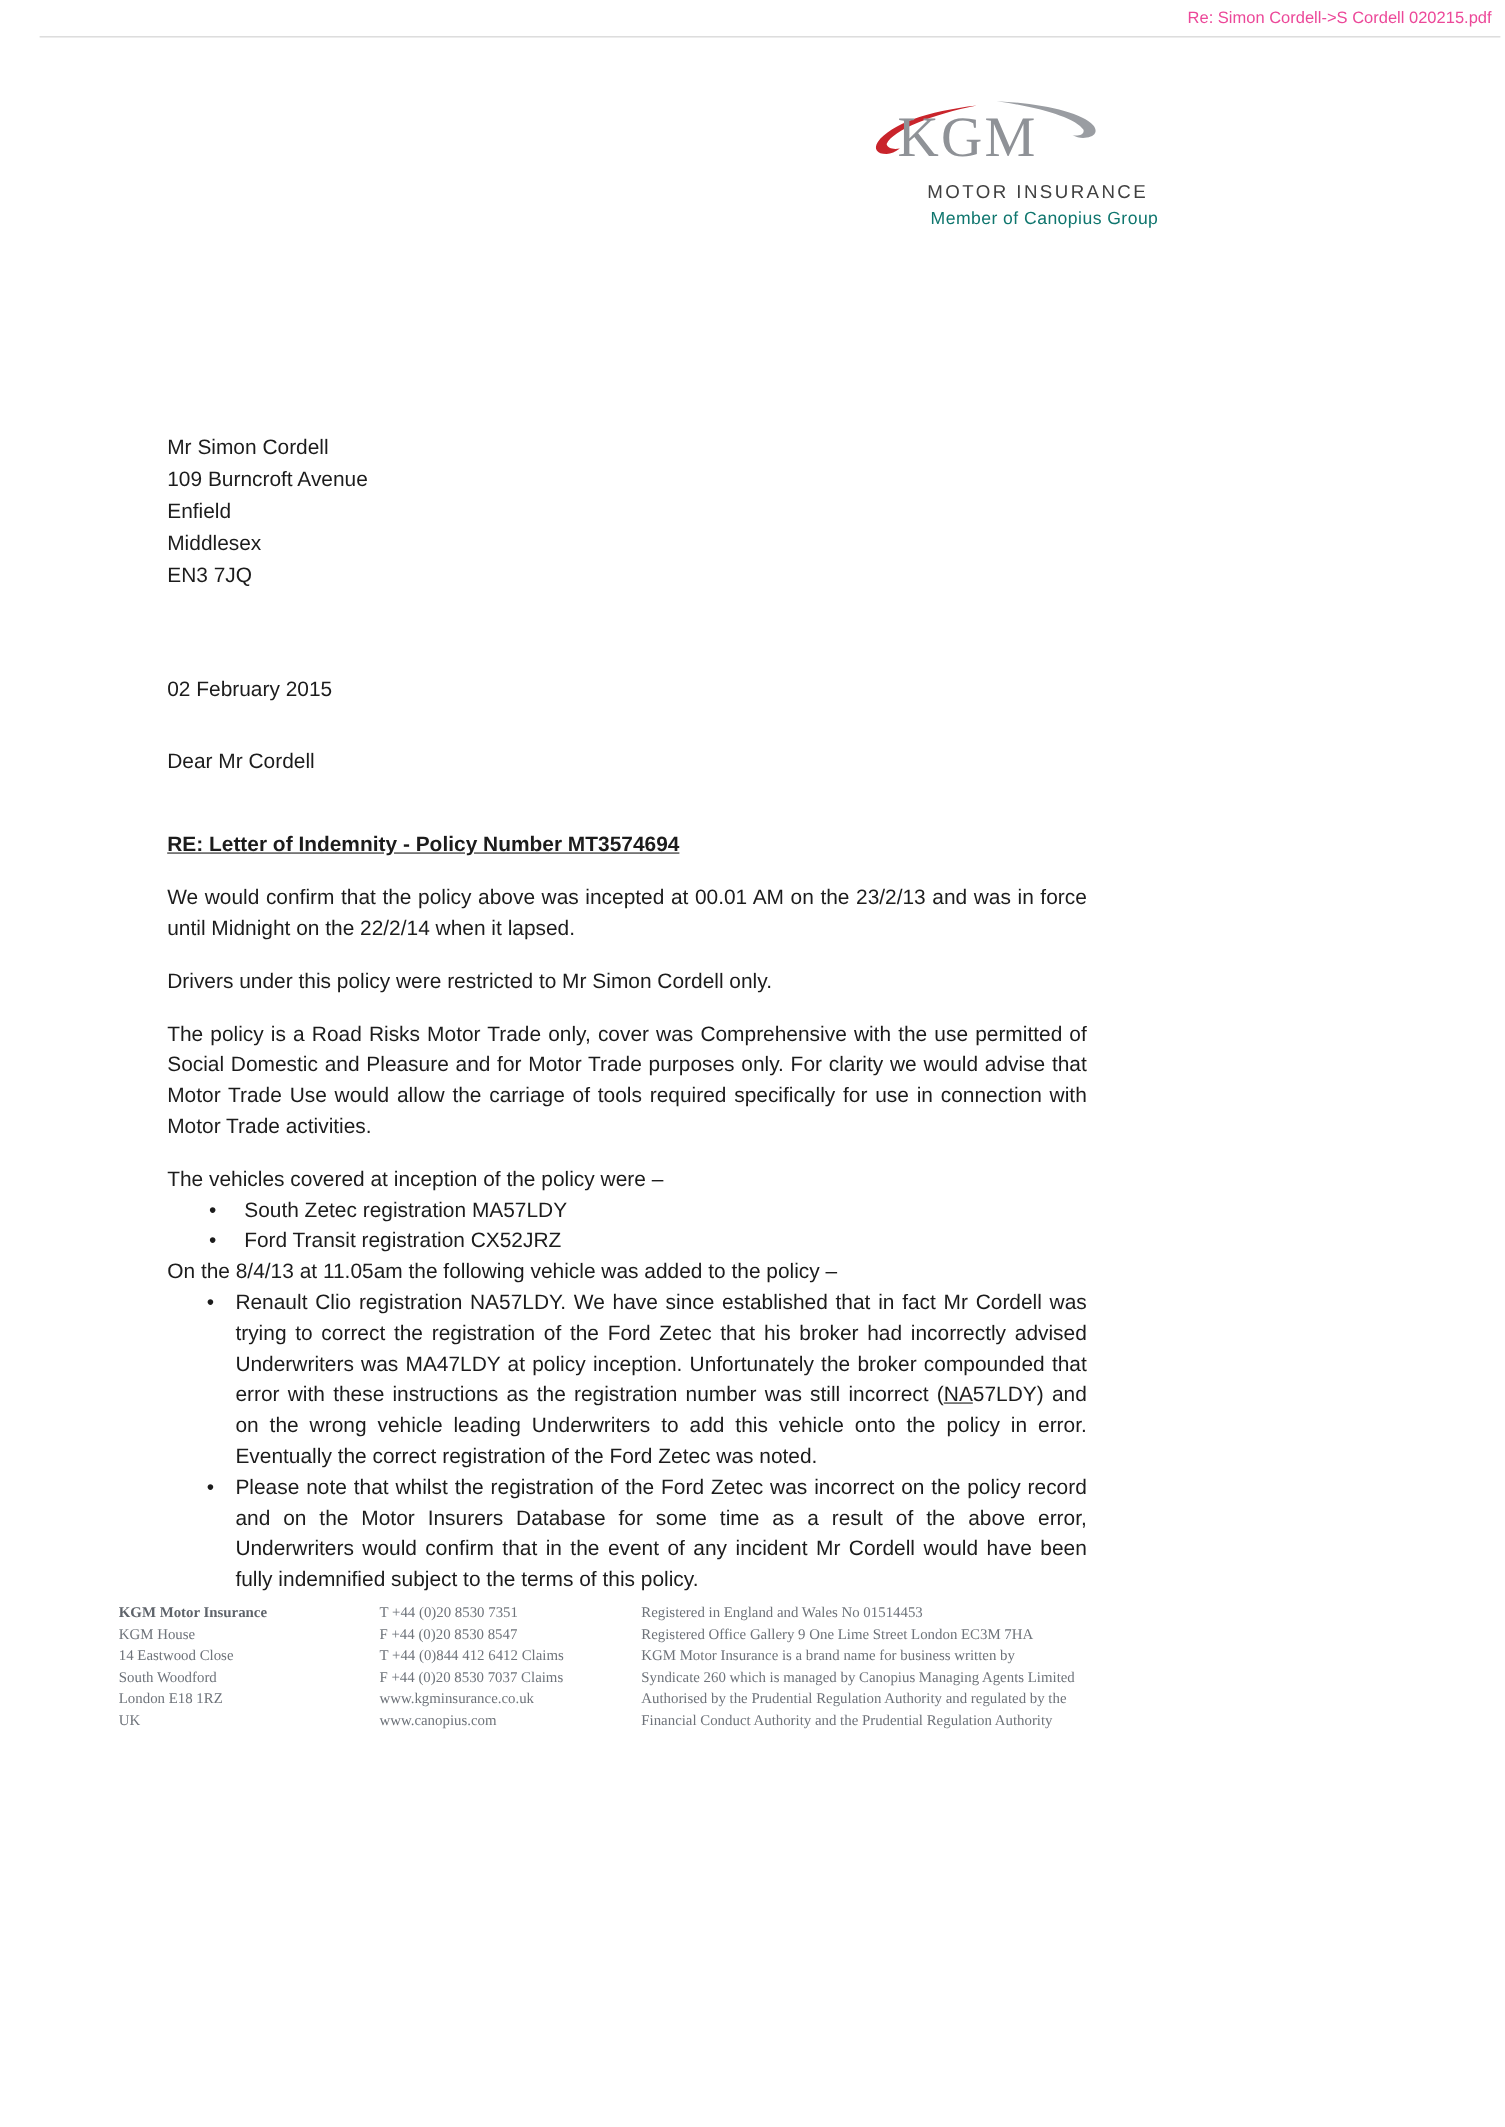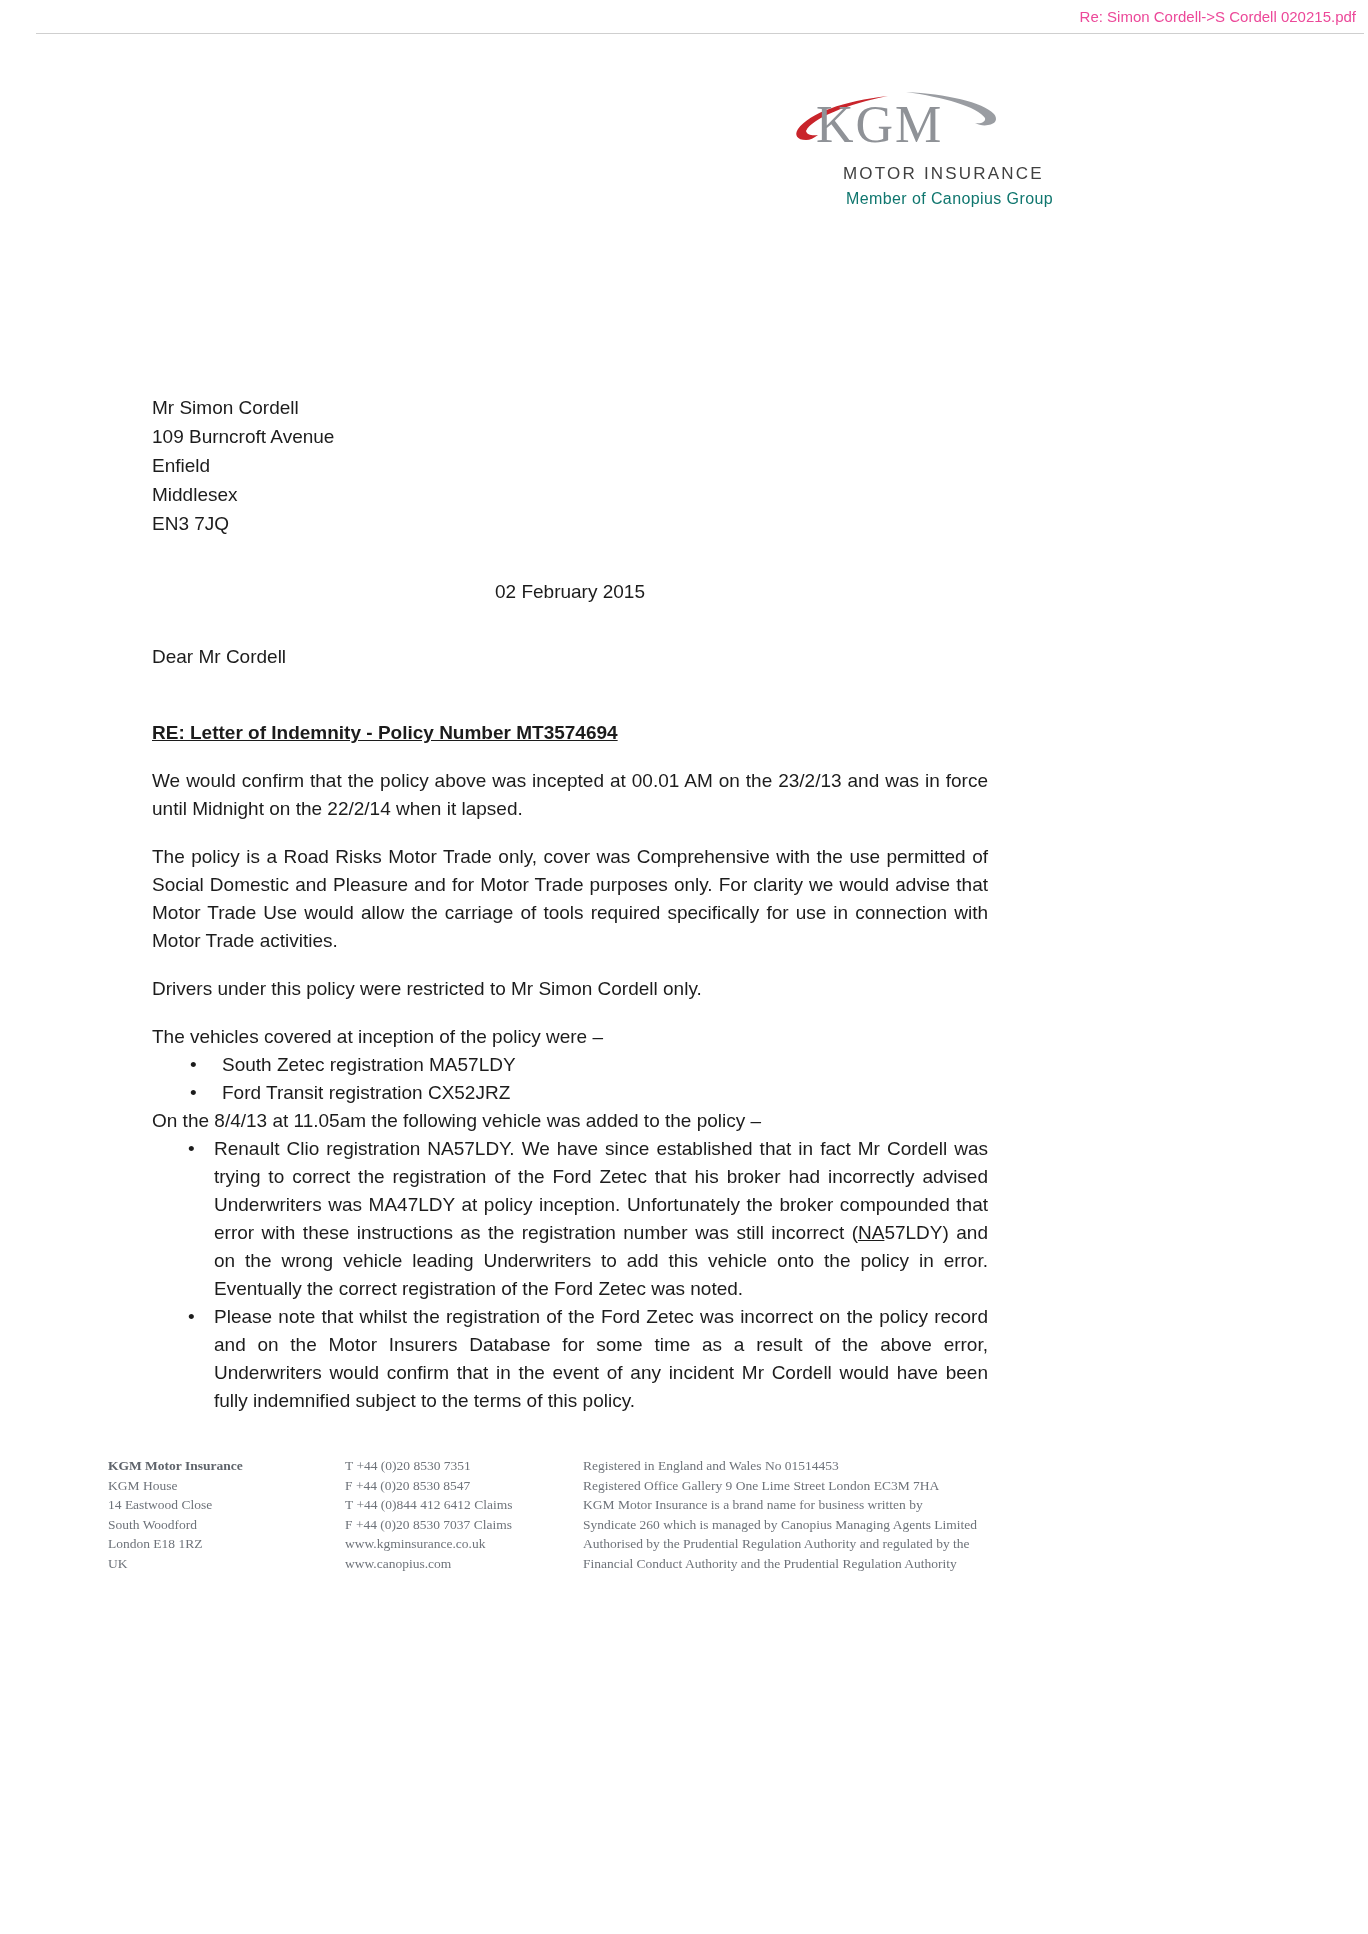--- a/index.html
+++ b/index.html
@@ -59,21 +59,21 @@
   
   .content {
     position: absolute;
     left: 152px;
     top: 0;
     width: 836px;
     font-size: 19px;
     line-height: 28px;
   }
   .recipient { margin-top: 393px; line-height: 29px; }
-  .date-line { margin-top: 40px; text-align: center; }
+  .date-line { margin-top: 76px; }
   .salutation { margin-top: 37px; }
   .subject {
     margin-top: 48px;
     font-weight: bold;
     text-decoration: underline;
   }
   .content p { margin: 0; }
   .para { margin-top: 20px !important; }
   .justify { text-align: justify; }
 
@@ -149,23 +149,23 @@
     </div>
 
     <div class="date-line">02 February 2015</div>
 
     <div class="salutation">Dear Mr Cordell</div>
 
     <div class="subject">RE: Letter of Indemnity - Policy Number MT3574694</div>
 
     <p class="para justify">We would confirm that the policy above was incepted at 00.01 AM on the 23/2/13 and was in force until Midnight on the 22/2/14 when it lapsed.</p>
 
+    <p class="para">Drivers under this policy were restricted to Mr Simon Cordell only.</p>
+
     <p class="para justify">The policy is a Road Risks Motor Trade only, cover was Comprehensive with the use permitted of Social Domestic and Pleasure and for Motor Trade purposes only. For clarity we would advise that Motor Trade Use would allow the carriage of tools required specifically for use in connection with Motor Trade activities.</p>
-
-    <p class="para">Drivers under this policy were restricted to Mr Simon Cordell only.</p>
 
     <p class="para">The vehicles covered at inception of the policy were –</p>
 
     <ul class="vehicle-list">
       <li>South Zetec registration MA57LDY</li>
       <li>Ford Transit registration CX52JRZ</li>
     </ul>
 
     <p class="added-line">On the 8/4/13 at 11.05am the following vehicle was added to the policy –</p>
 

